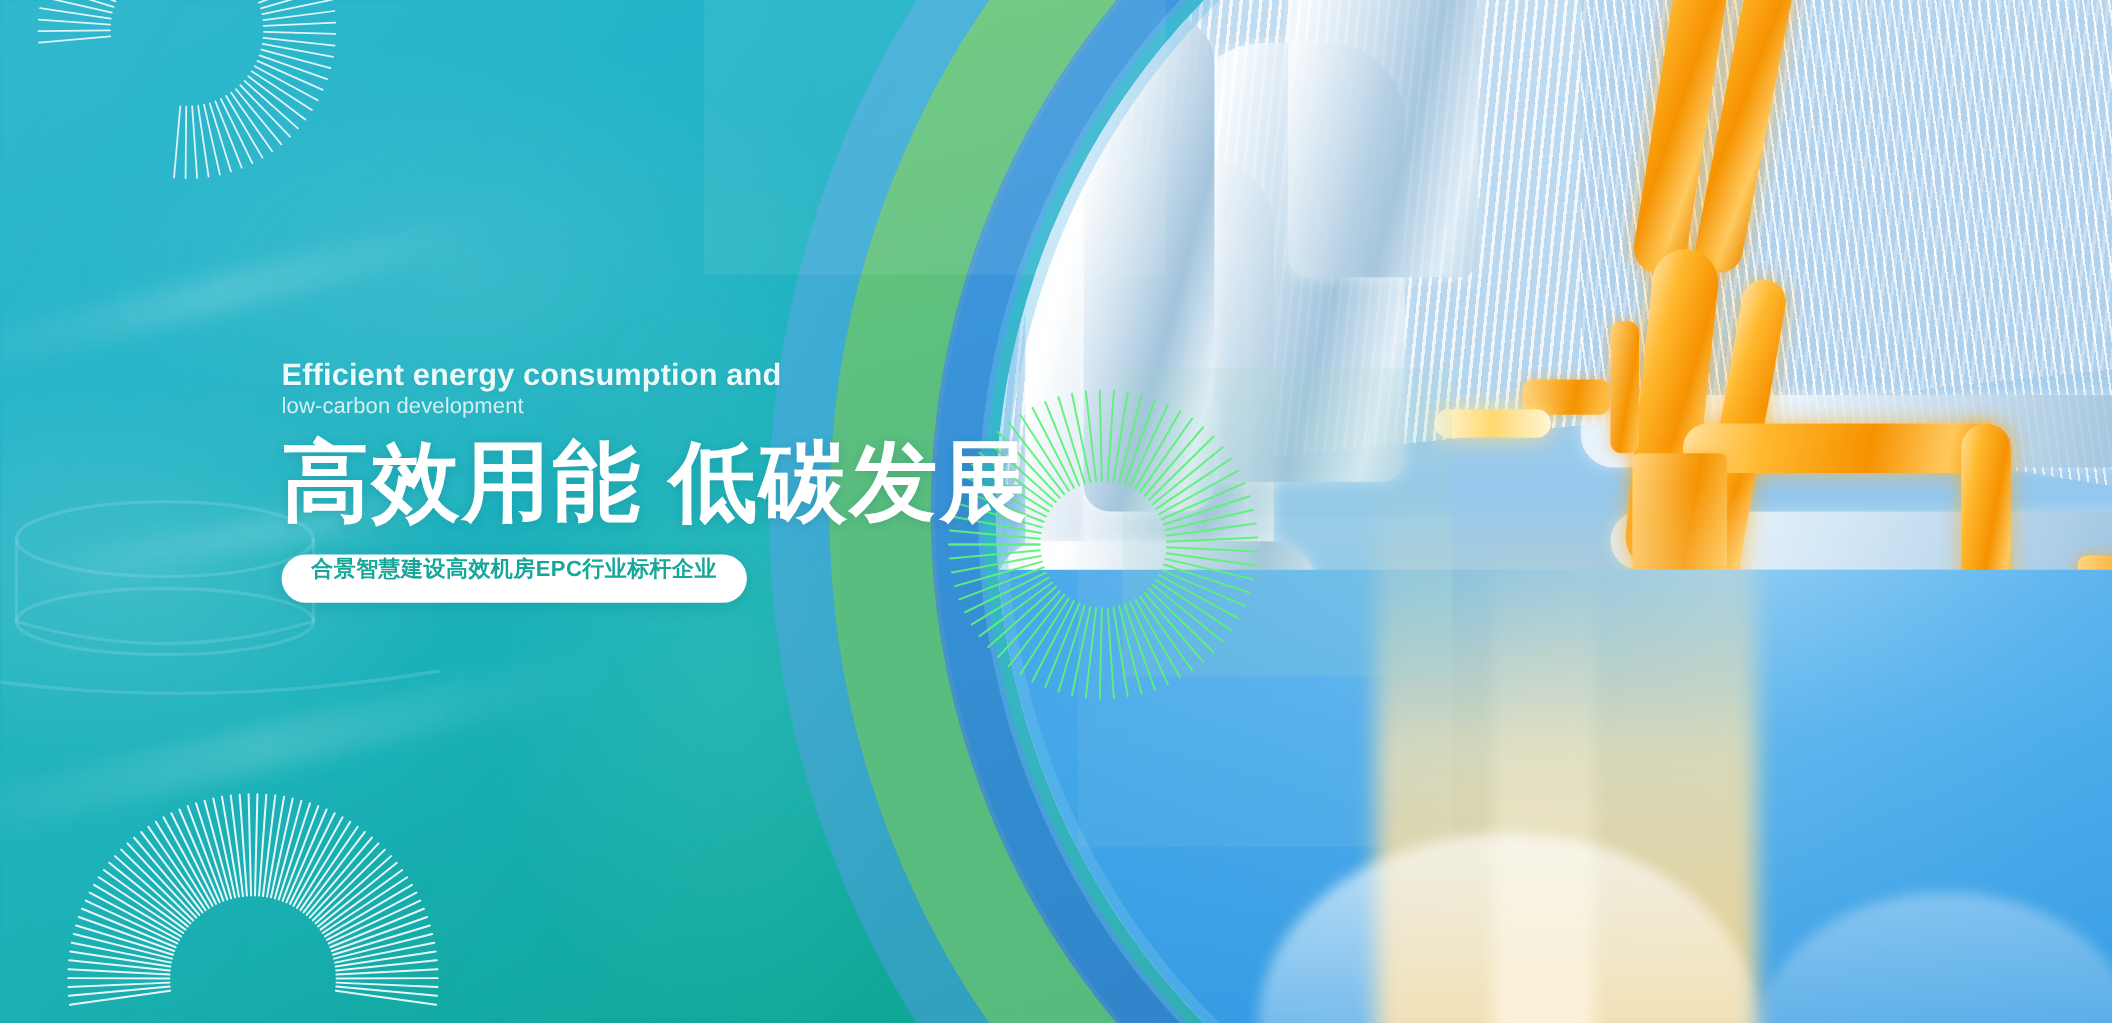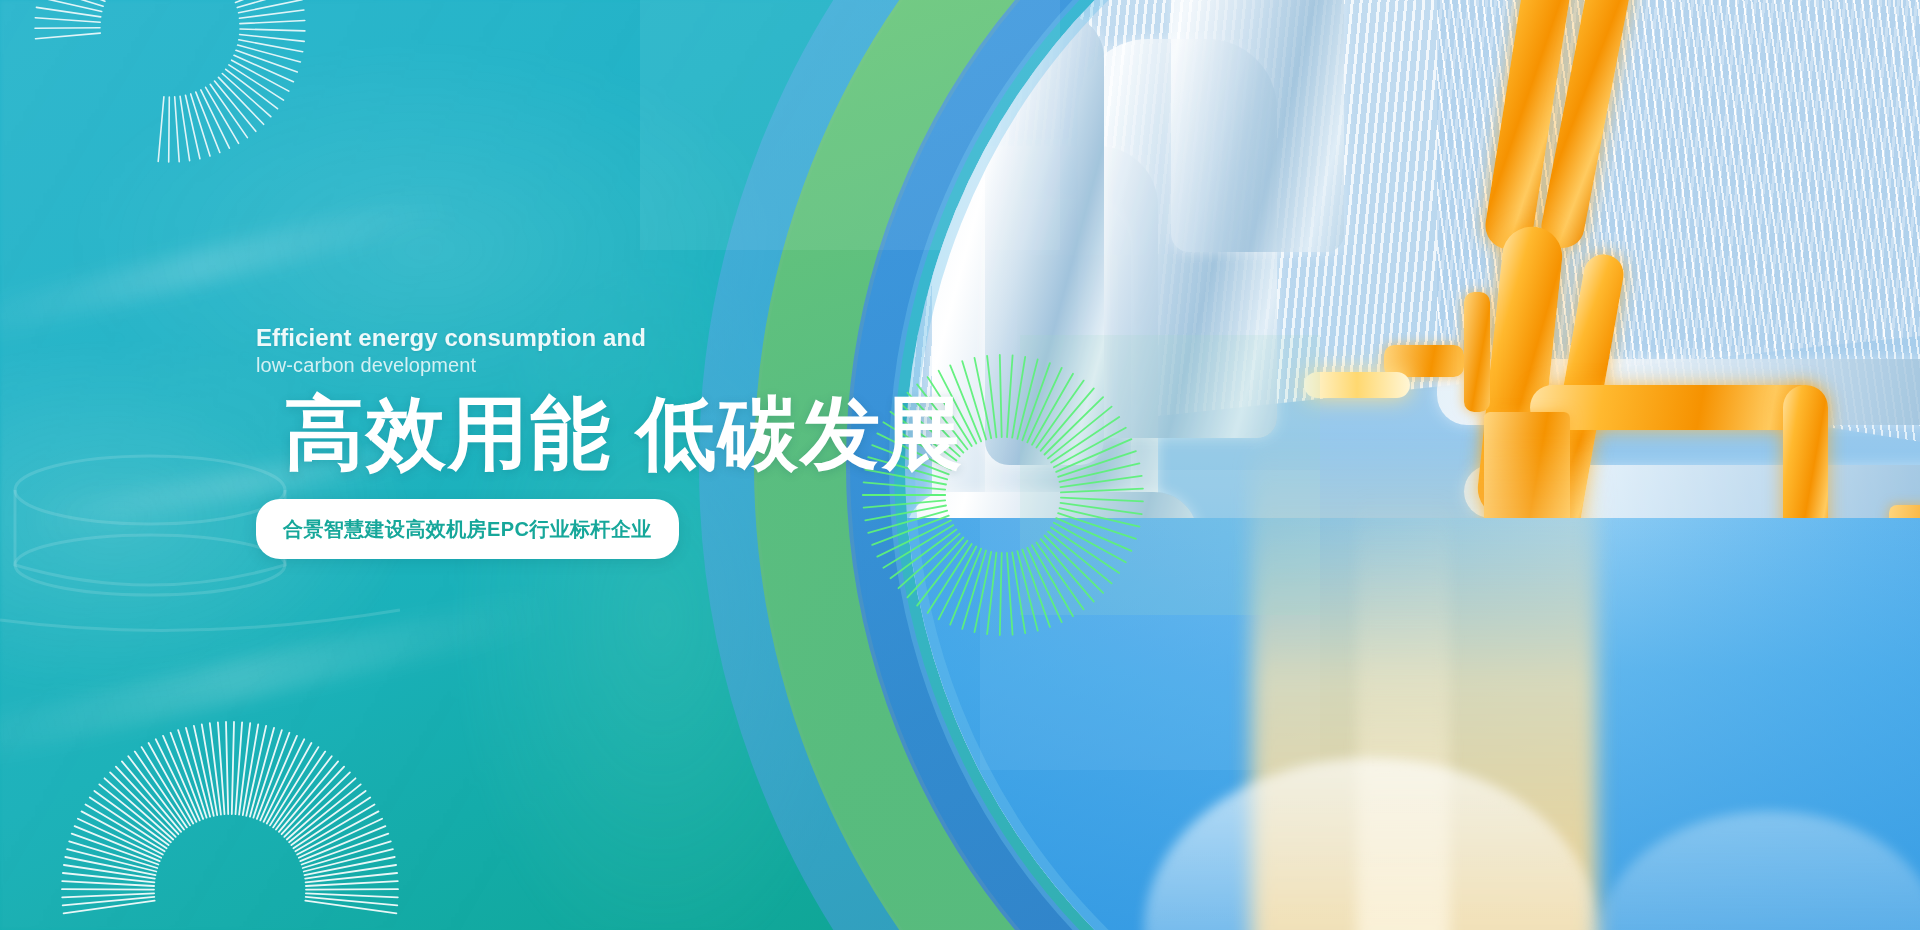--- a/index.html
+++ b/index.html
@@ -105,40 +105,39 @@
     background:radial-gradient(circle at 35% 30%,#6f93b4,#2f5b83 70%,#1e4268);}
   .refl{
     position:absolute;
     background:linear-gradient(180deg, rgba(255,255,255,.65), rgba(255,255,255,0));
     filter:blur(6px);border-radius:50%;
   }
 
   
   .copy{position:absolute;left:256px;top:325px;width:760px;}
   .en1{
-    font-size:24px;font-weight:bold;letter-spacing:.1px;
+    font-size:28px;font-weight:bold;letter-spacing:.1px;
     color:rgba(255,255,255,.92);line-height:1.12;
     text-shadow:0 1px 3px rgba(0,70,80,.12);
   }
   .en2{
     font-size:20px;font-weight:400;letter-spacing:.1px;
     color:rgba(255,255,255,.80);line-height:1.15;margin-top:2px;
   }
   .zh-title{
     margin-top:14px;
     font-size:80px;font-weight:bold;color:#ffffff;
     letter-spacing:2px;line-height:1.08;
     text-shadow:0 2px 10px rgba(0,80,90,.18);
     white-space:nowrap;
-    margin-left:28px;
   }
   .pill{
     margin-top:22px;
-    display:inline-flex;align-items:center;justify-content:center;
-    height:60px;padding:0 27px;
+    display:inline-flex;align-items:flex-start;justify-content:center;
+    height:44px;padding:0 27px;
     background:#ffffff;border-radius:24px;
     box-shadow:0 3px 14px rgba(0,80,90,.16);
   }
   .pill-text{
     font-size:20px;font-weight:bold;color:#16a79a;letter-spacing:.4px;
     white-space:nowrap;
   }
 </style>
 </head>
 <body>

